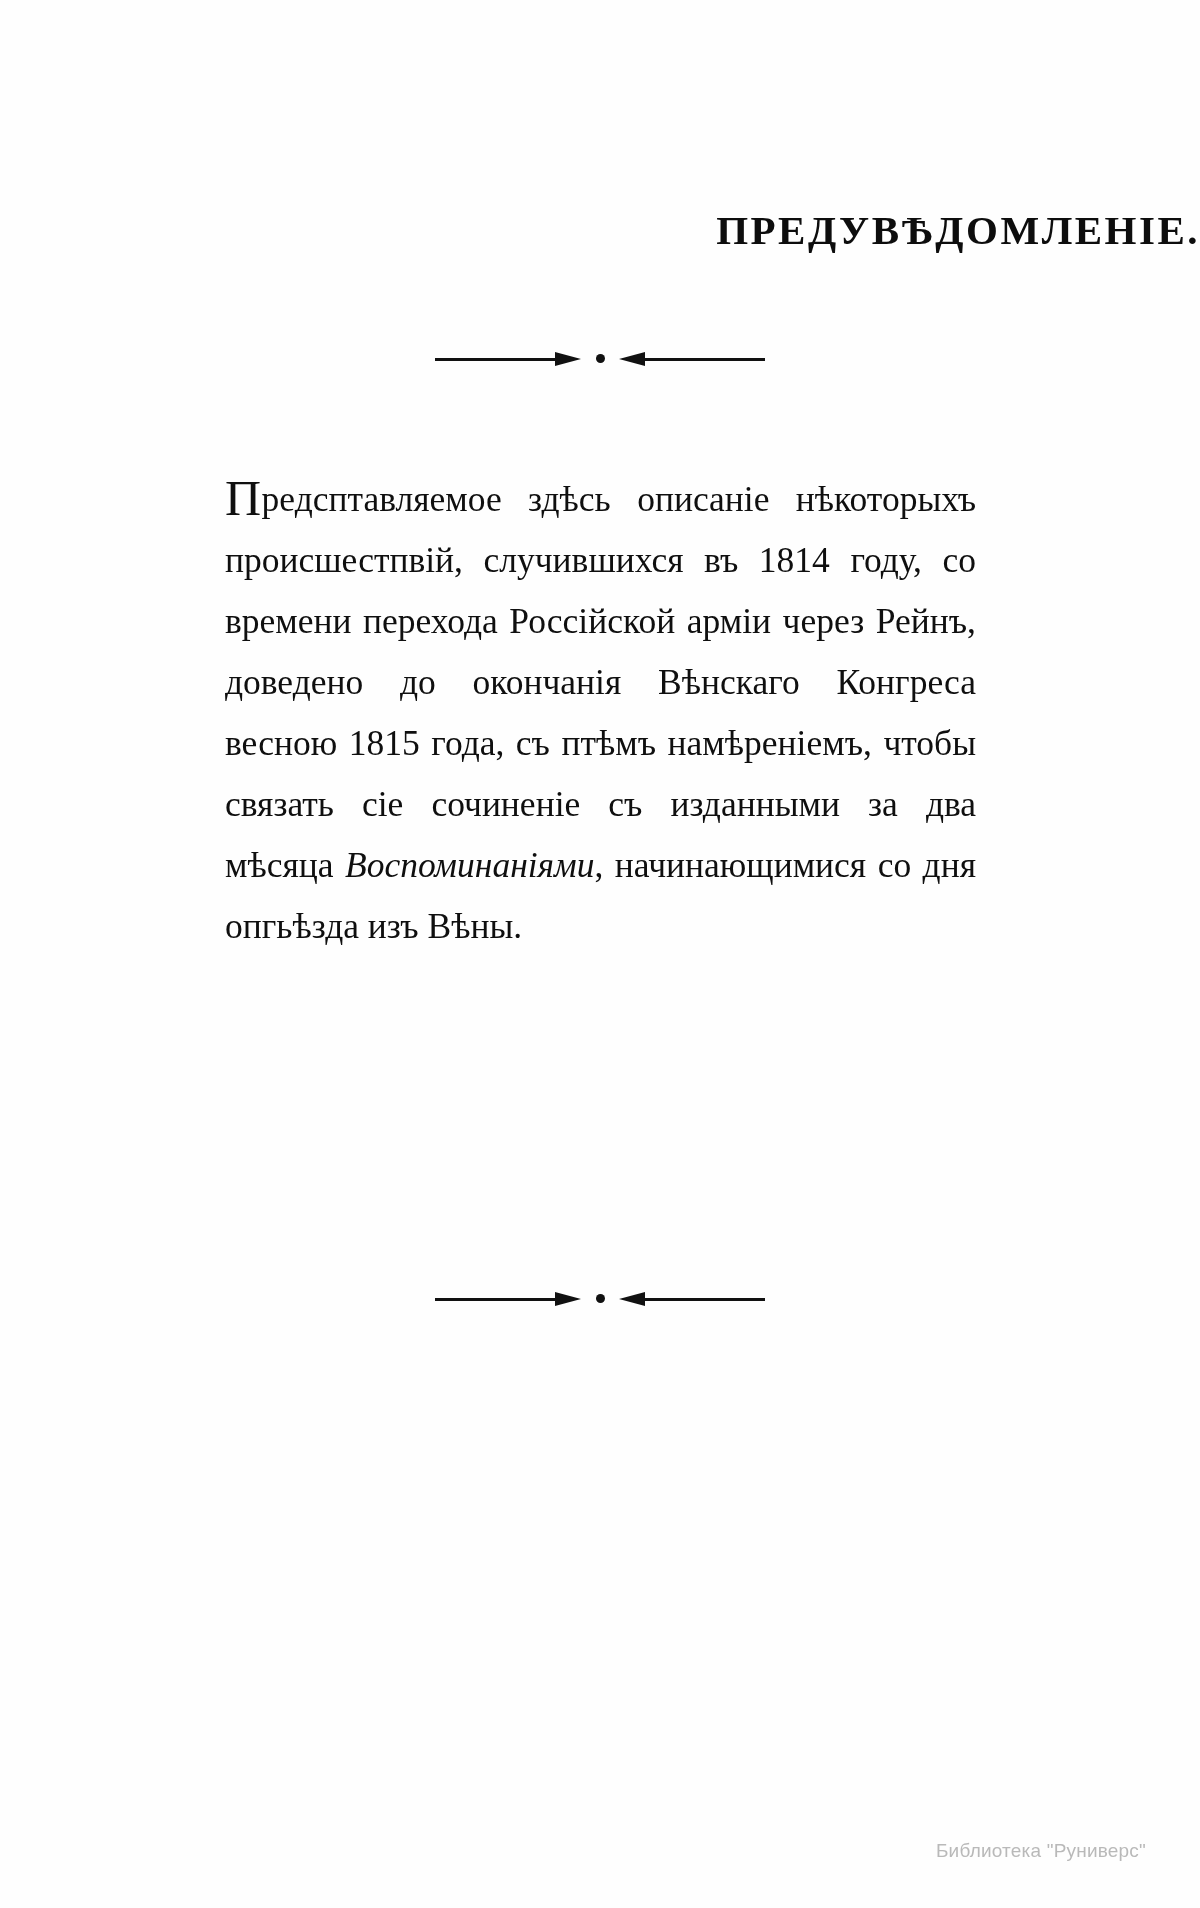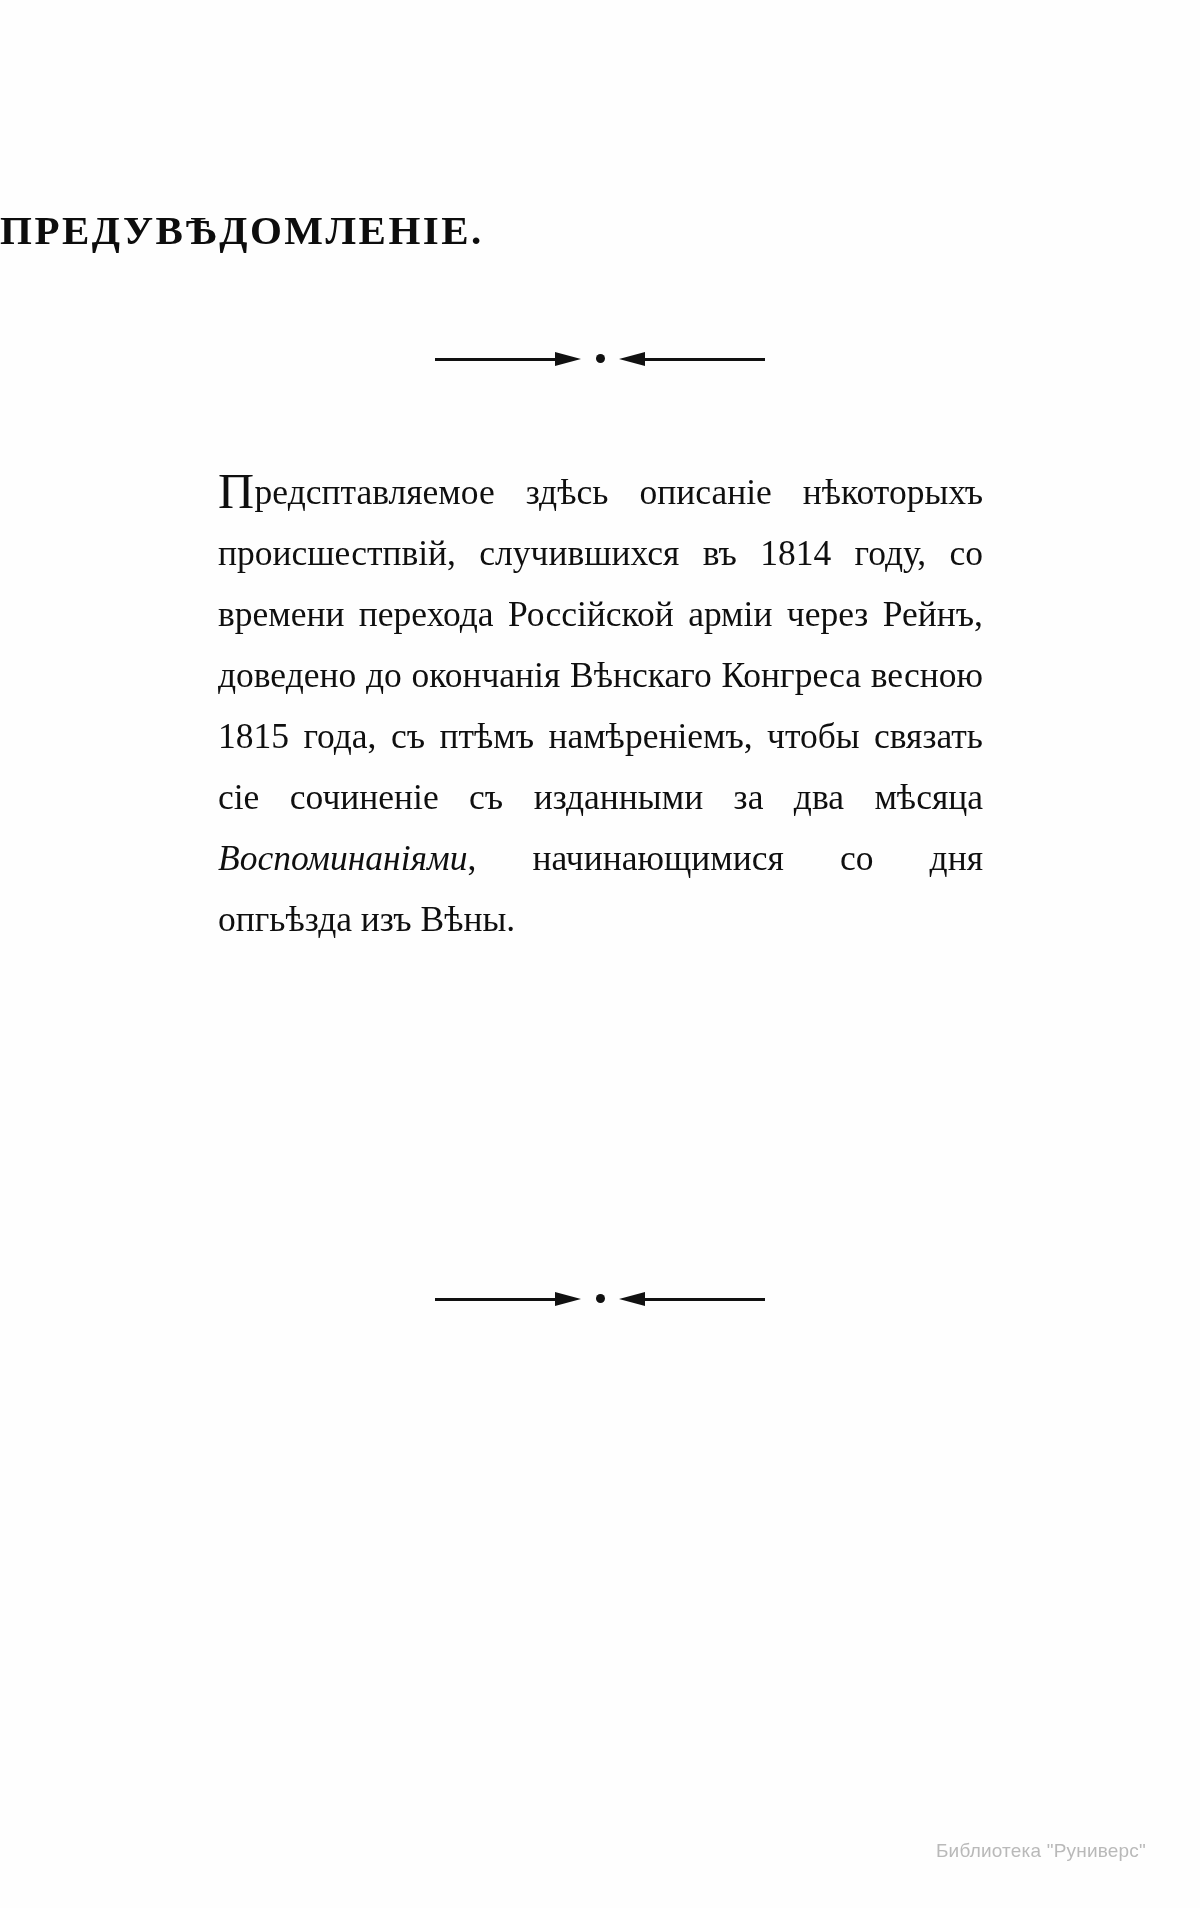--- a/index.html
+++ b/index.html
@@ -20,21 +20,21 @@
     left: 0; top: 0;
     width: 1200px;
     height: 1908px;
     background: #fefefe;
   }
   .page-title {
     position: absolute;
     left: 0;
     top: 206px;
     width: 1200px;
-    text-align: left;
+    text-align: right;
     font-size: 41px;
     font-weight: bold;
     letter-spacing: 2.5px;
     font-family: "Liberation Serif", "DejaVu Serif", serif;
     color: #0d0d0d;
   }
   
   .ornament {
     position: absolute;
     width: 330px;
@@ -91,21 +91,21 @@
     font-size: 50px;
     line-height: 50px;
     font-weight: normal;
     vertical-align: -4px;
     letter-spacing: 0.5px;
   }
   .body-text .ital {
     font-style: italic;
   }
   .body-text p {
-    margin: 0;
+    margin: 7px;
   }
   .watermark {
     position: absolute;
     right: 54px;
     bottom: 46px;
     font-size: 19px;
     color: #b9b9b9;
     font-family: "Liberation Sans", sans-serif;
     letter-spacing: 0.2px;
   }

